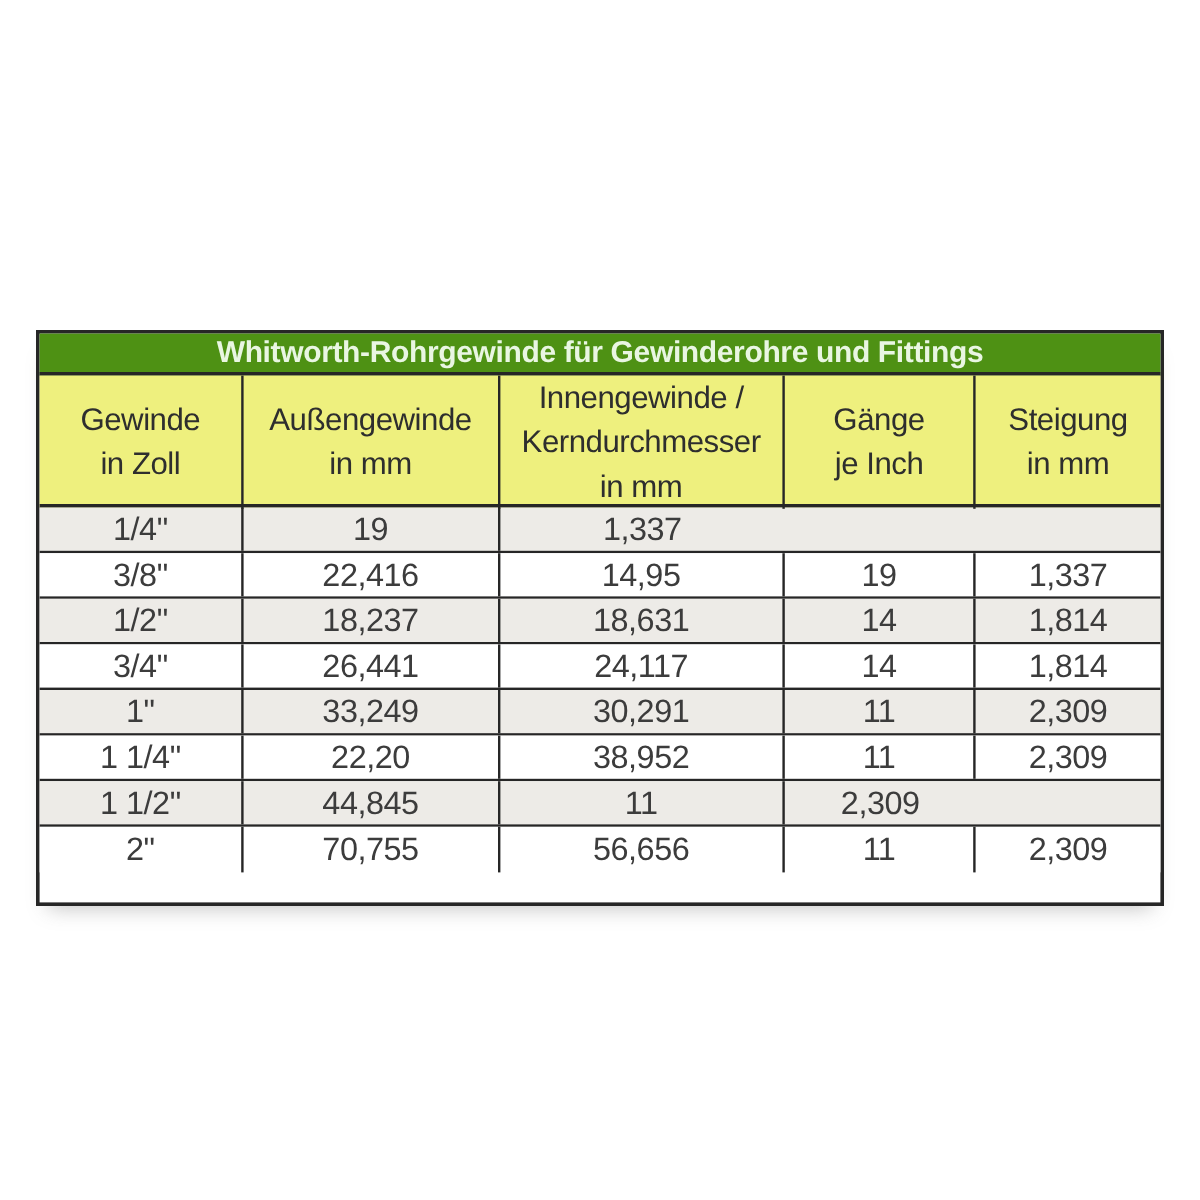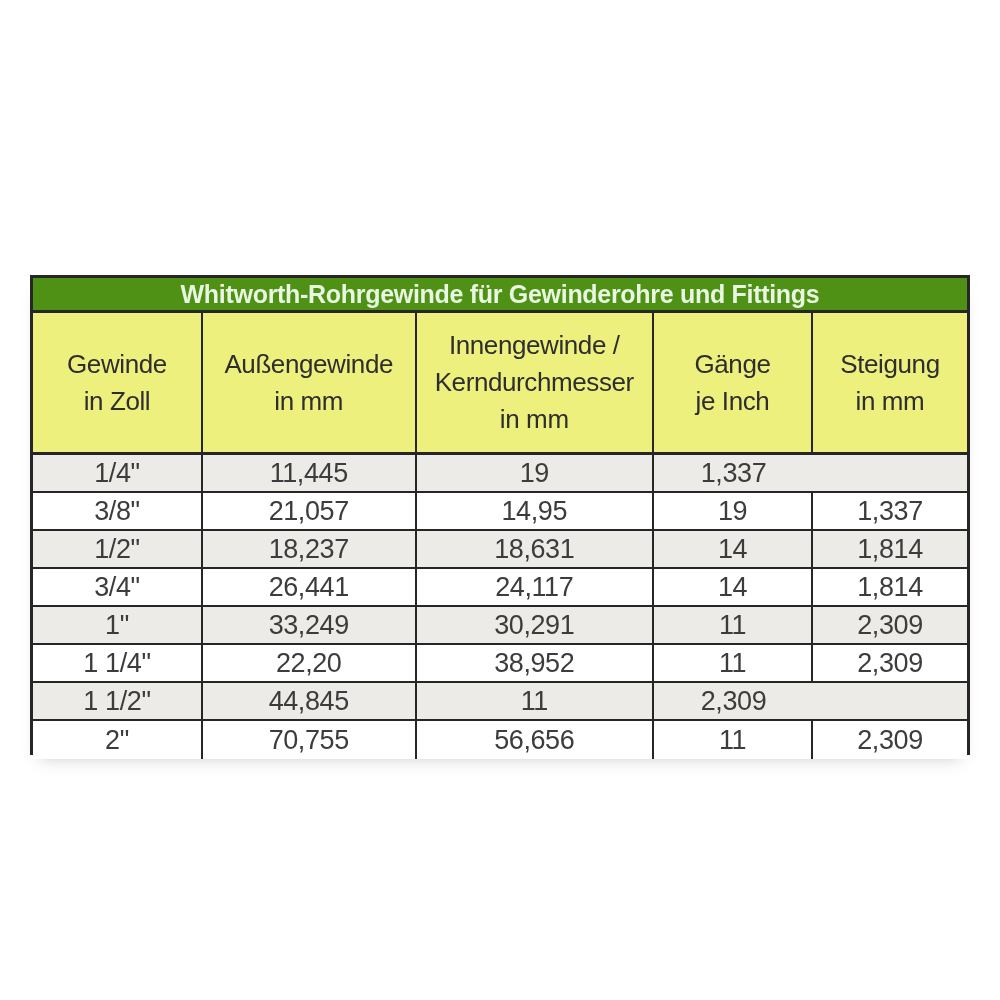--- a/index.html
+++ b/index.html
@@ -29,21 +29,21 @@
     display: flex; align-items: center; justify-content: center;
     color: var(--title-c, #e9f6e2);
     font-size: 25px; font-weight: bold;
     letter-spacing: -0.3px;
   }
   .grid-row {
     display: grid;
     grid-template-columns: 171fr 215fr 239fr 160fr 155fr;
   }
   .header-row {
-    height: 142px;
+    height: 110px;
     background: var(--yellow, #eef07e);
     border-bottom: 3px solid var(--border-c, #262626);
   }
   .header-row .cell {
     font-size: 26px;
     color: #2e2e2e;
     line-height: 1.42;
     white-space: pre-line;
     text-align: center;
   }
@@ -80,27 +80,26 @@
 Kerndurchmesser
 in mm</div>
         <div class="cell">Gänge
 je Inch</div>
         <div class="cell">Steigung
 in mm</div>
       </div>
     <div>
         <div class="grid-row body-row">
           <div class="cell">1/4"</div>
-          <div class="cell">11,445</div>
           <div class="cell">19</div>
           <div class="cell">1,337</div>
         </div>
         <div class="grid-row body-row">
           <div class="cell">3/8"</div>
-          <div class="cell">21,057</div>
+          <div class="cell">22,416</div>
           <div class="cell">14,95</div>
           <div class="cell">19</div>
           <div class="cell">1,337</div>
         </div>
         <div class="grid-row body-row">
           <div class="cell">1/2"</div>
           <div class="cell">18,237</div>
           <div class="cell">18,631</div>
           <div class="cell">14</div>
           <div class="cell">1,814</div>

